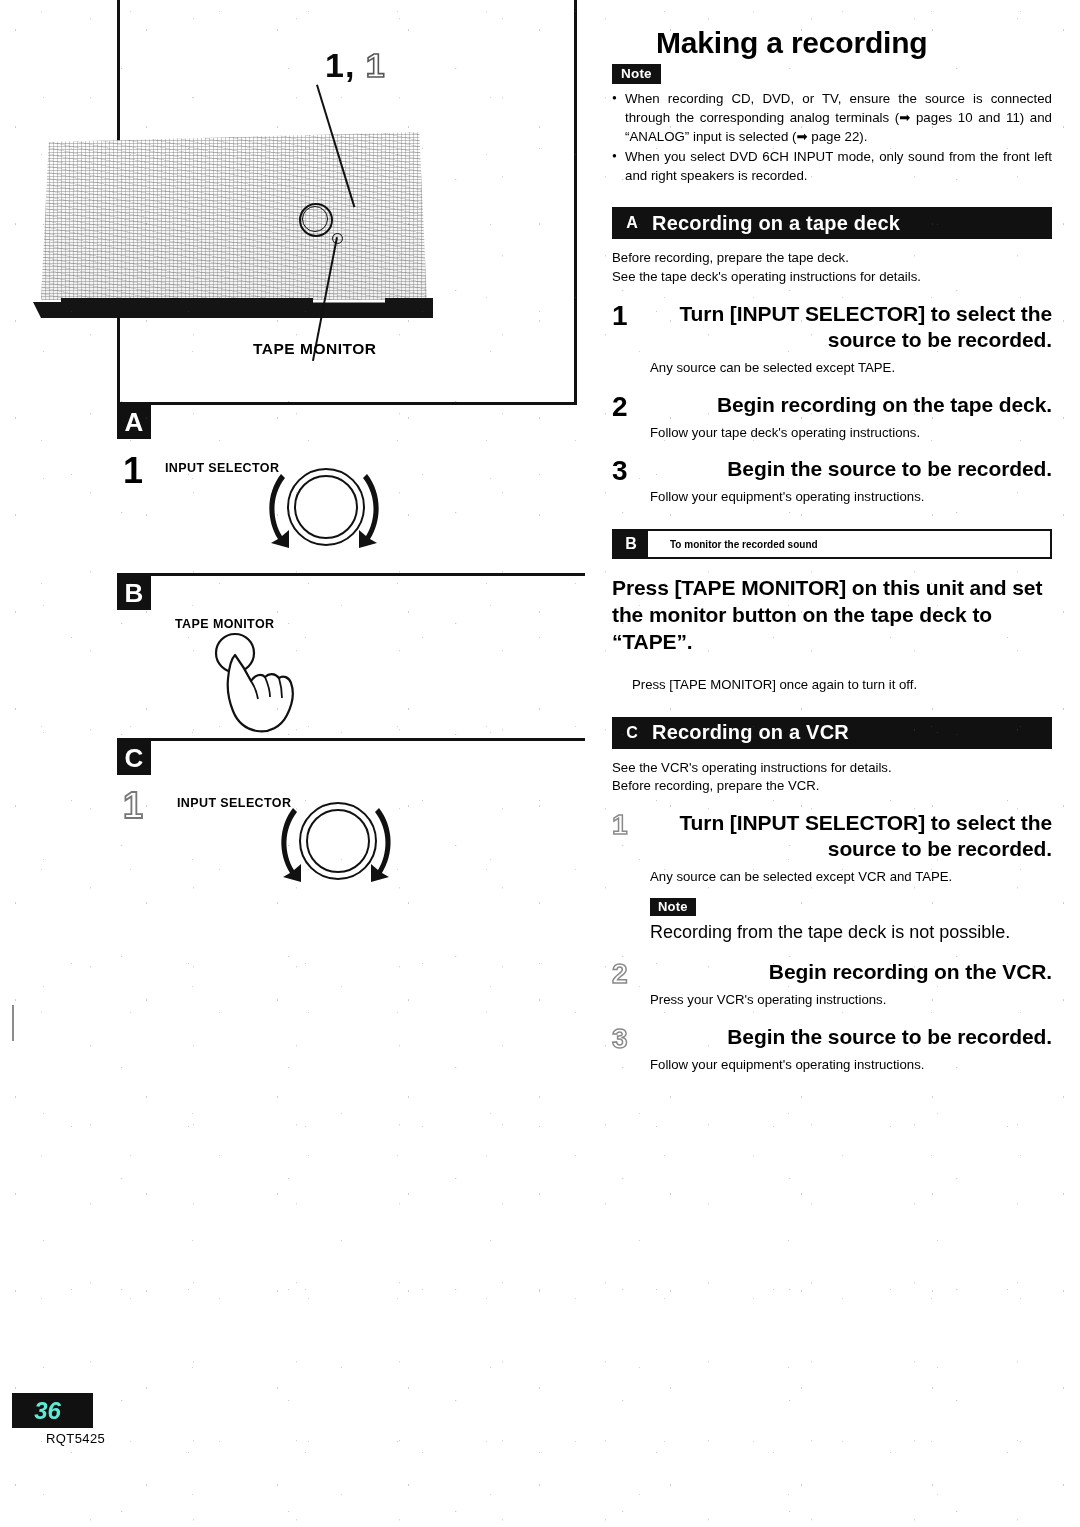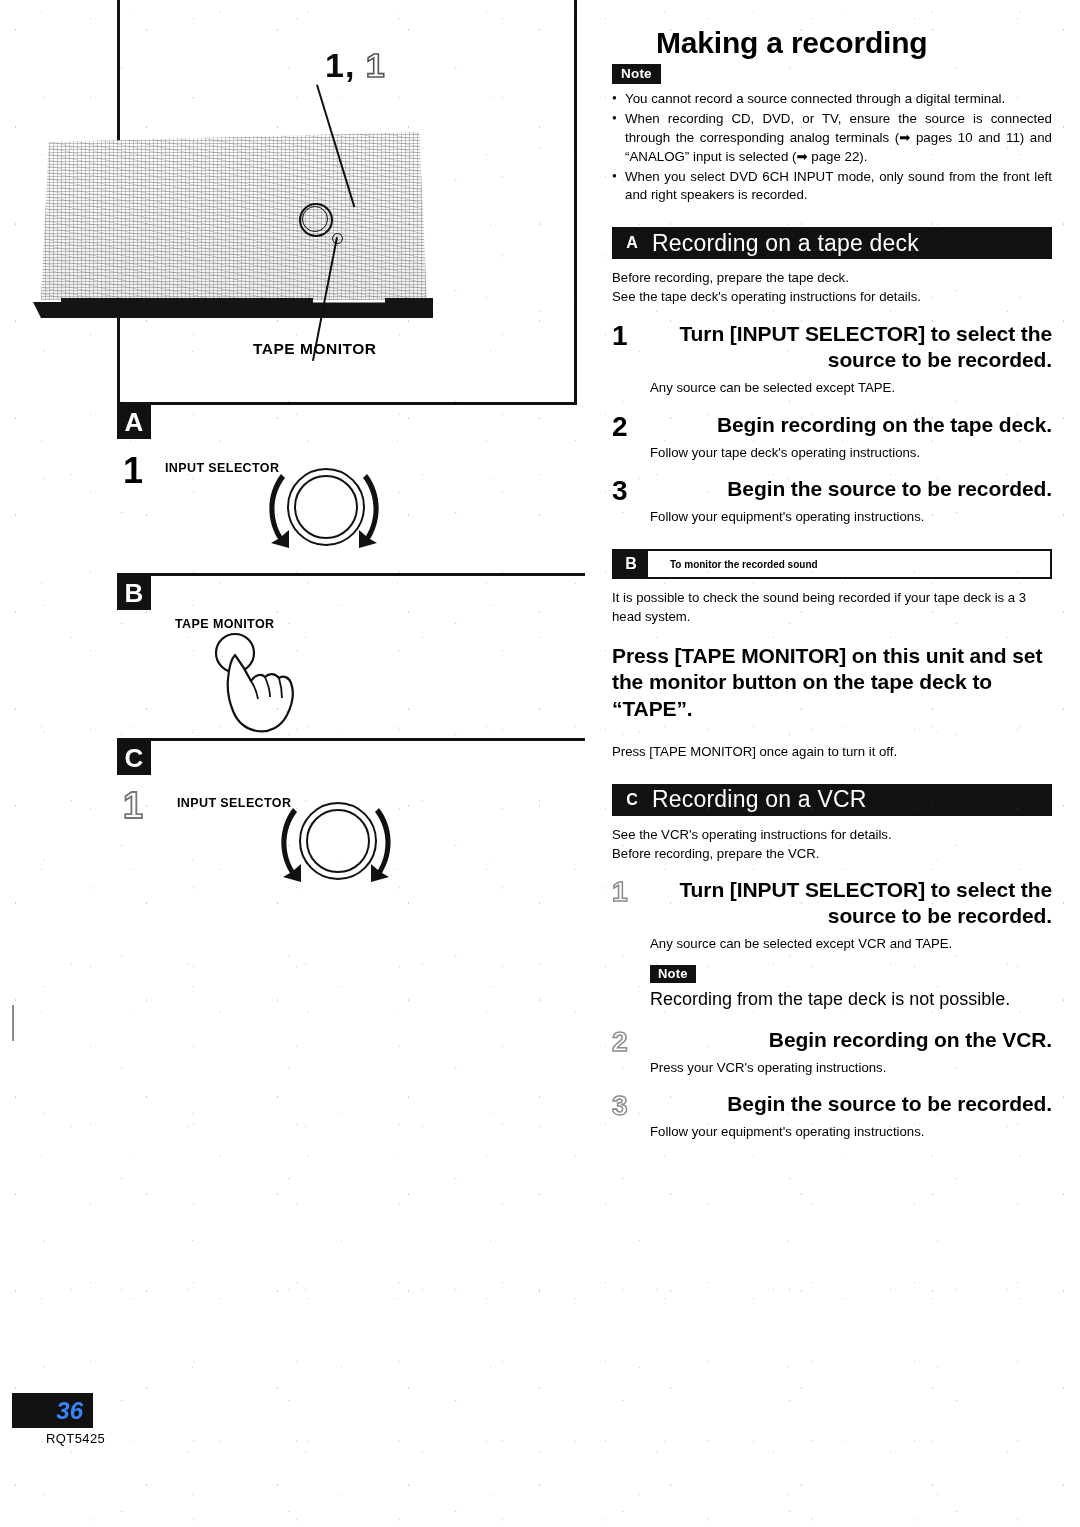--- a/index.html
+++ b/index.html
@@ -262,22 +262,22 @@
     align-items: center;
     margin-top: 22px;
   }
   .sec-bar .letter {
     width: 40px;
     text-align: center;
     font-size: 16px;
     font-weight: bold;
   }
   .sec-bar .title {
-    font-size: 23px;
-    font-weight: normal;
+    font-size: 20px;
+    font-weight: bold;
     letter-spacing: .2px;
   }
 
   .sec-box {
     height: 30px;
     display: flex;
     align-items: stretch;
     border: 2px solid #111;
     margin-top: 22px;
     box-sizing: border-box;
@@ -349,25 +349,25 @@
     margin-top: 16px;
     letter-spacing: -.1px;
   }
 
   
   .page-num-box {
     position: absolute;
     left: 12px; top: 1393px;
     width: 81px; height: 35px;
     background: #111;
-    color: #3b82f6;
+    color: #5eead4;
     font-size: 24px;
     font-style: italic;
     font-weight: bold;
-    text-align: right;
+    text-align: center;
     line-height: 35px;
     padding-right: 10px;
     box-sizing: border-box;
   }
   .doc-code {
     position: absolute;
     left: 46px; top: 1431px;
     font-size: 13px;
     letter-spacing: .4px;
   }
@@ -446,21 +446,20 @@
     </div>
   </div>
 
   <div class="right-col">
 
     <h1 class="page-title">Making a recording</h1>
 
     <div style="margin-top:60px;">
       <span class="note-badge">Note</span>
       <ul class="note-list">
-        <li>You cannot record a source connected through a digital terminal.</li>
         <li>When recording CD, DVD, or TV, ensure the source is connected through the corresponding analog terminals (➡ pages 10 and 11) and “ANALOG” input is selected (➡ page 22).</li>
         <li>When you select DVD 6CH INPUT mode, only sound from the front left and right speakers is recorded.</li>
       </ul>
     </div>
 
     <div class="sec-bar">
       <div class="letter">A</div>
       <div class="title">Recording on a tape deck</div>
     </div>
     <div class="lead-text">
@@ -487,23 +486,22 @@
       <div class="body">
         <div class="head">Begin the source to be recorded.</div>
         <div class="sub">Follow your equipment's operating instructions.</div>
       </div>
     </div>
 
     <div class="sec-box">
       <div class="letter">B</div>
       <div class="title">To monitor the recorded sound</div>
     </div>
-    <div class="lead-text">It is possible to check the sound being recorded if your tape deck is a 3 head system.</div>
     <div class="big-instruction">Press [TAPE MONITOR] on this unit and set the monitor button on the tape deck to “TAPE”.</div>
-    <div class="lead-text" style="margin-top:20px;">Press [TAPE MONITOR] once again to turn it off.</div>
+    <div class="lead-text" style="margin-top:20px;margin-left:20px;">Press [TAPE MONITOR] once again to turn it off.</div>
 
     <div class="sec-bar">
       <div class="letter">C</div>
       <div class="title">Recording on a VCR</div>
     </div>
     <div class="lead-text">
       <div>See the VCR's operating instructions for details.</div>
       <div>Before recording, prepare the VCR.</div>
     </div>
 

